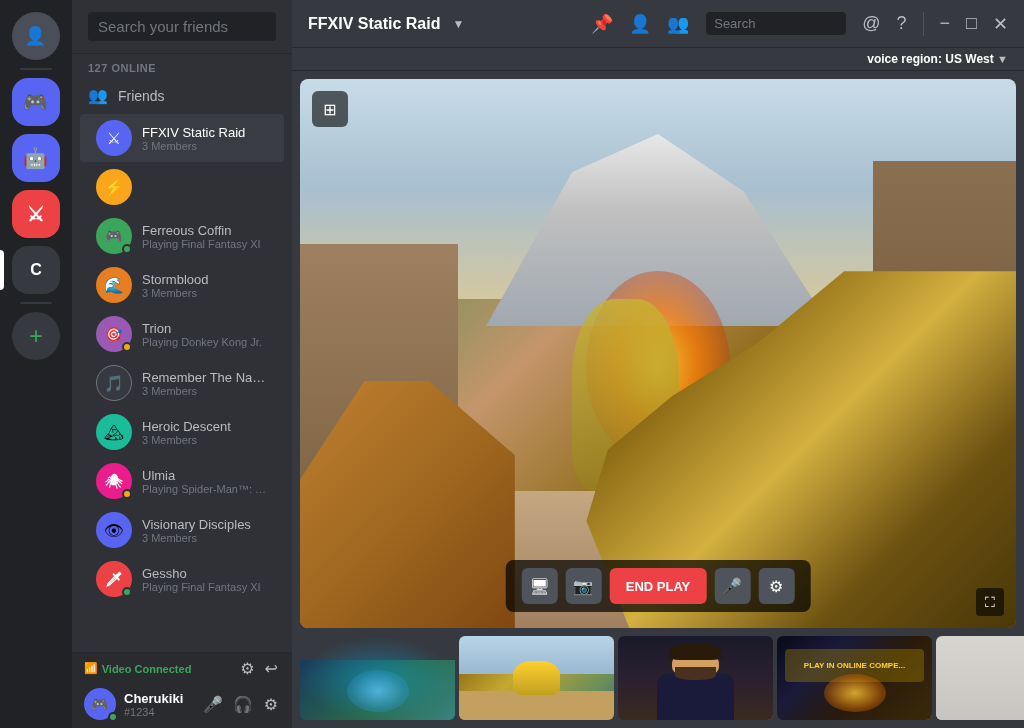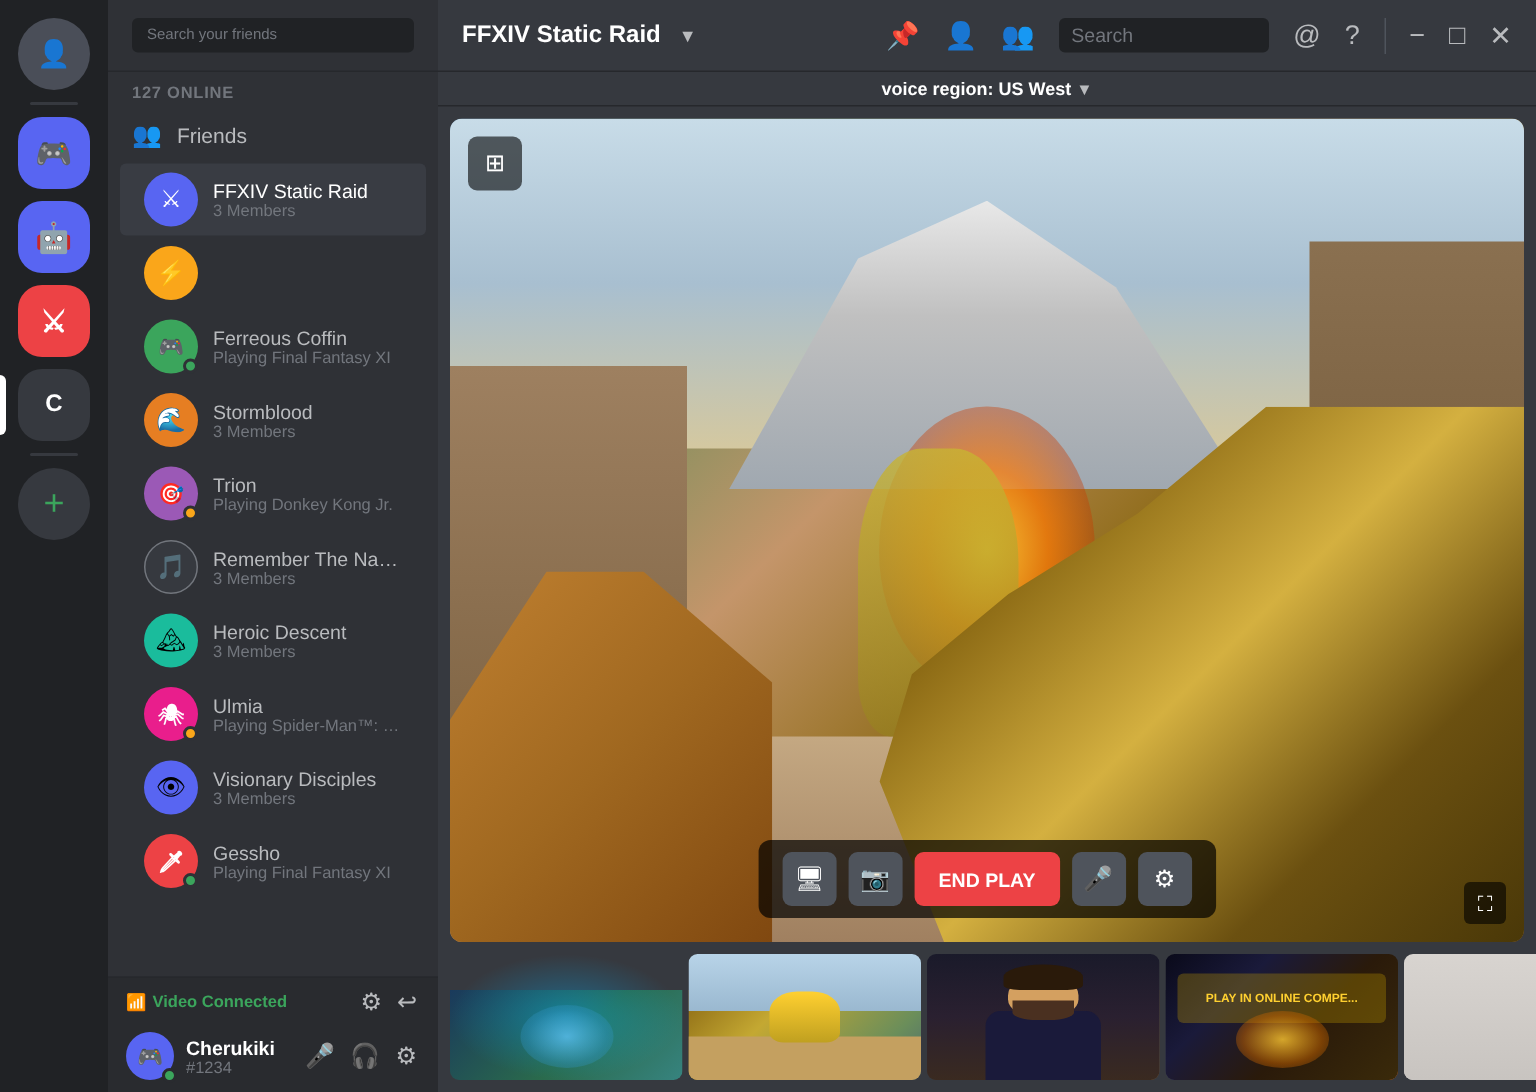--- a/index.html
+++ b/index.html
@@ -76,21 +76,21 @@
       padding: 12px 16px;
       border-bottom: 1px solid #26282c;
     }
     .search-bar {
       width: 100%;
       background: #202225;
       border: none;
       border-radius: 4px;
       padding: 6px 10px;
       color: #dcddde;
-      font-size: 10px;
+      font-size: 15px;
       outline: none;
     }
     .search-bar::placeholder { color: #72767d; }
     .online-count {
       font-size: 11px;
       color: #72767d;
       padding: 8px 16px 4px;
       text-transform: uppercase;
       font-weight: 600;
       letter-spacing: 0.5px;
@@ -274,21 +274,21 @@
       font-size: 13px;
       width: 140px;
       outline: none;
     }
     .header-search::placeholder { color: #72767d; }
 
     
     .voice-region-bar {
       background: #36393f;
       padding: 4px 16px;
-      text-align: center;
+      text-align: right;
       font-size: 12px;
       color: #72767d;
       border-bottom: 1px solid #26282c;
     }
     .voice-region-bar span { color: #fff; font-weight: 600; }
 
     
     .video-main {
       flex: 1;
       display: flex;

